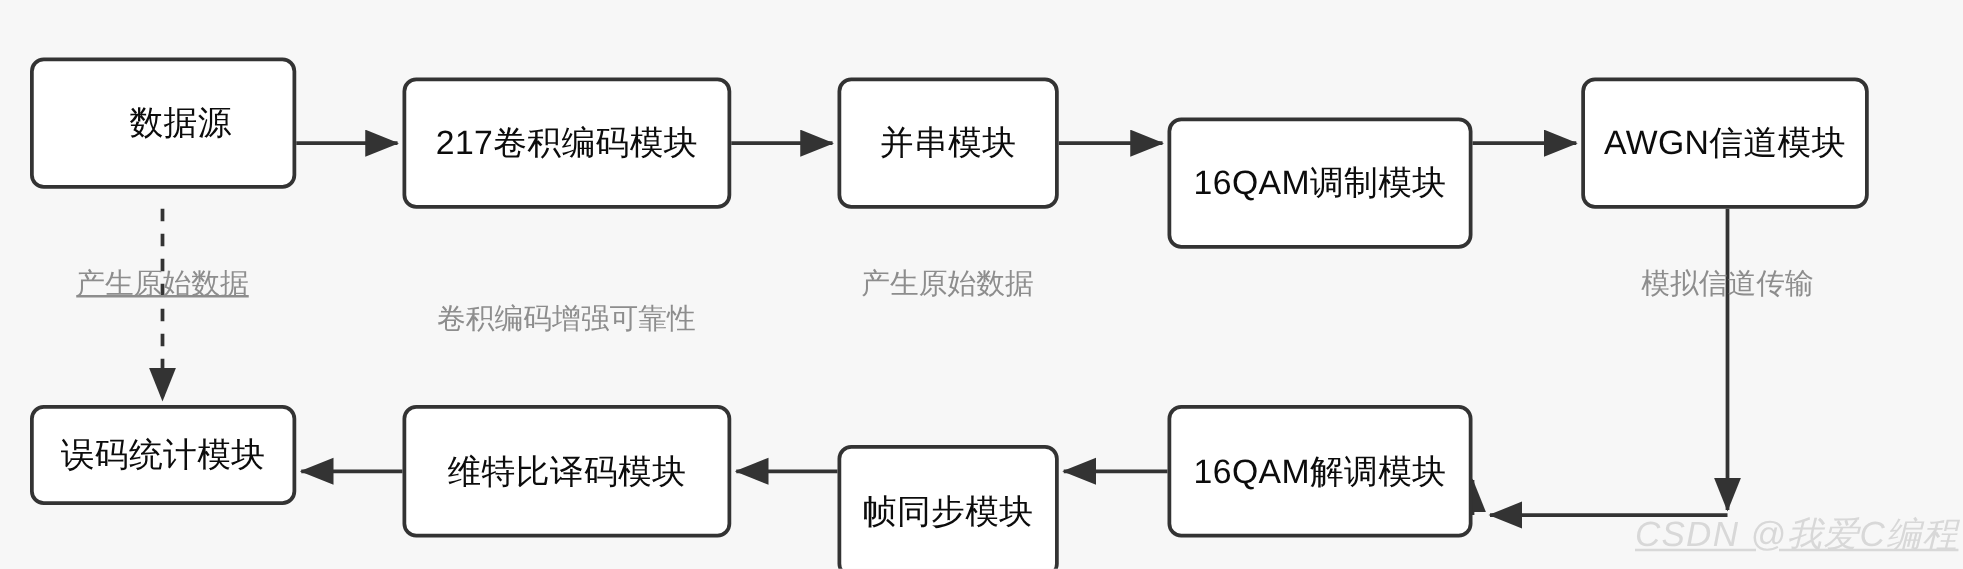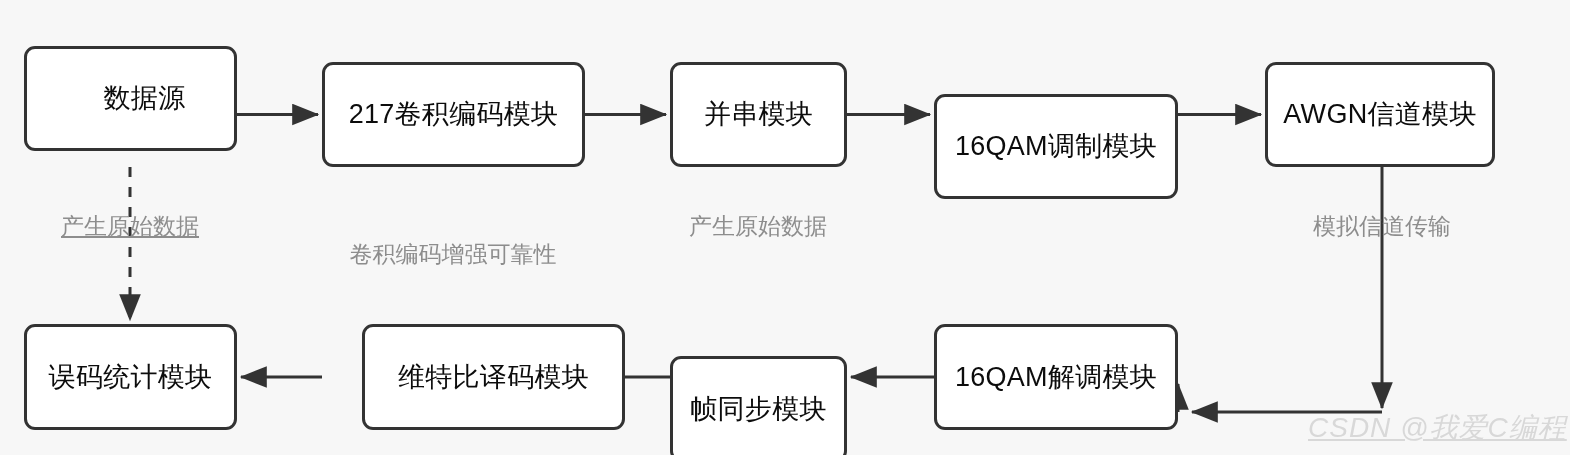--- a/index.html
+++ b/index.html
@@ -123,25 +123,25 @@
   </div>
 
   <div class="node" style="left:934px; top:62px; width:244px; height:105px;margin-top:32px;">
     <span>16QAM调制模块</span>
   </div>
 
   <div class="node" style="left:1265px; top:62px; width:230px; height:105px;">
     <span>AWGN信道模块</span>
   </div>
 
-  <div class="node" style="left:24px; top:324px; width:213px; height:106px;">
+  <div class="node" style="left:24px; top:324px; width:213px; height:80px;">
     <span>误码统计模块</span>
   </div>
 
-  <div class="node" style="left:322px; top:324px; width:263px; height:106px;margin-left:40px;">
+  <div class="node" style="left:322px; top:324px; width:263px; height:106px;">
     <span>维特比译码模块</span>
   </div>
 
   <div class="node" style="left:670px; top:324px; width:177px; height:106px;margin-top:32px;">
     <span>帧同步模块</span>
   </div>
 
   <div class="node" style="left:934px; top:324px; width:244px; height:106px;">
     <span>16QAM解调模块</span>
   </div>

